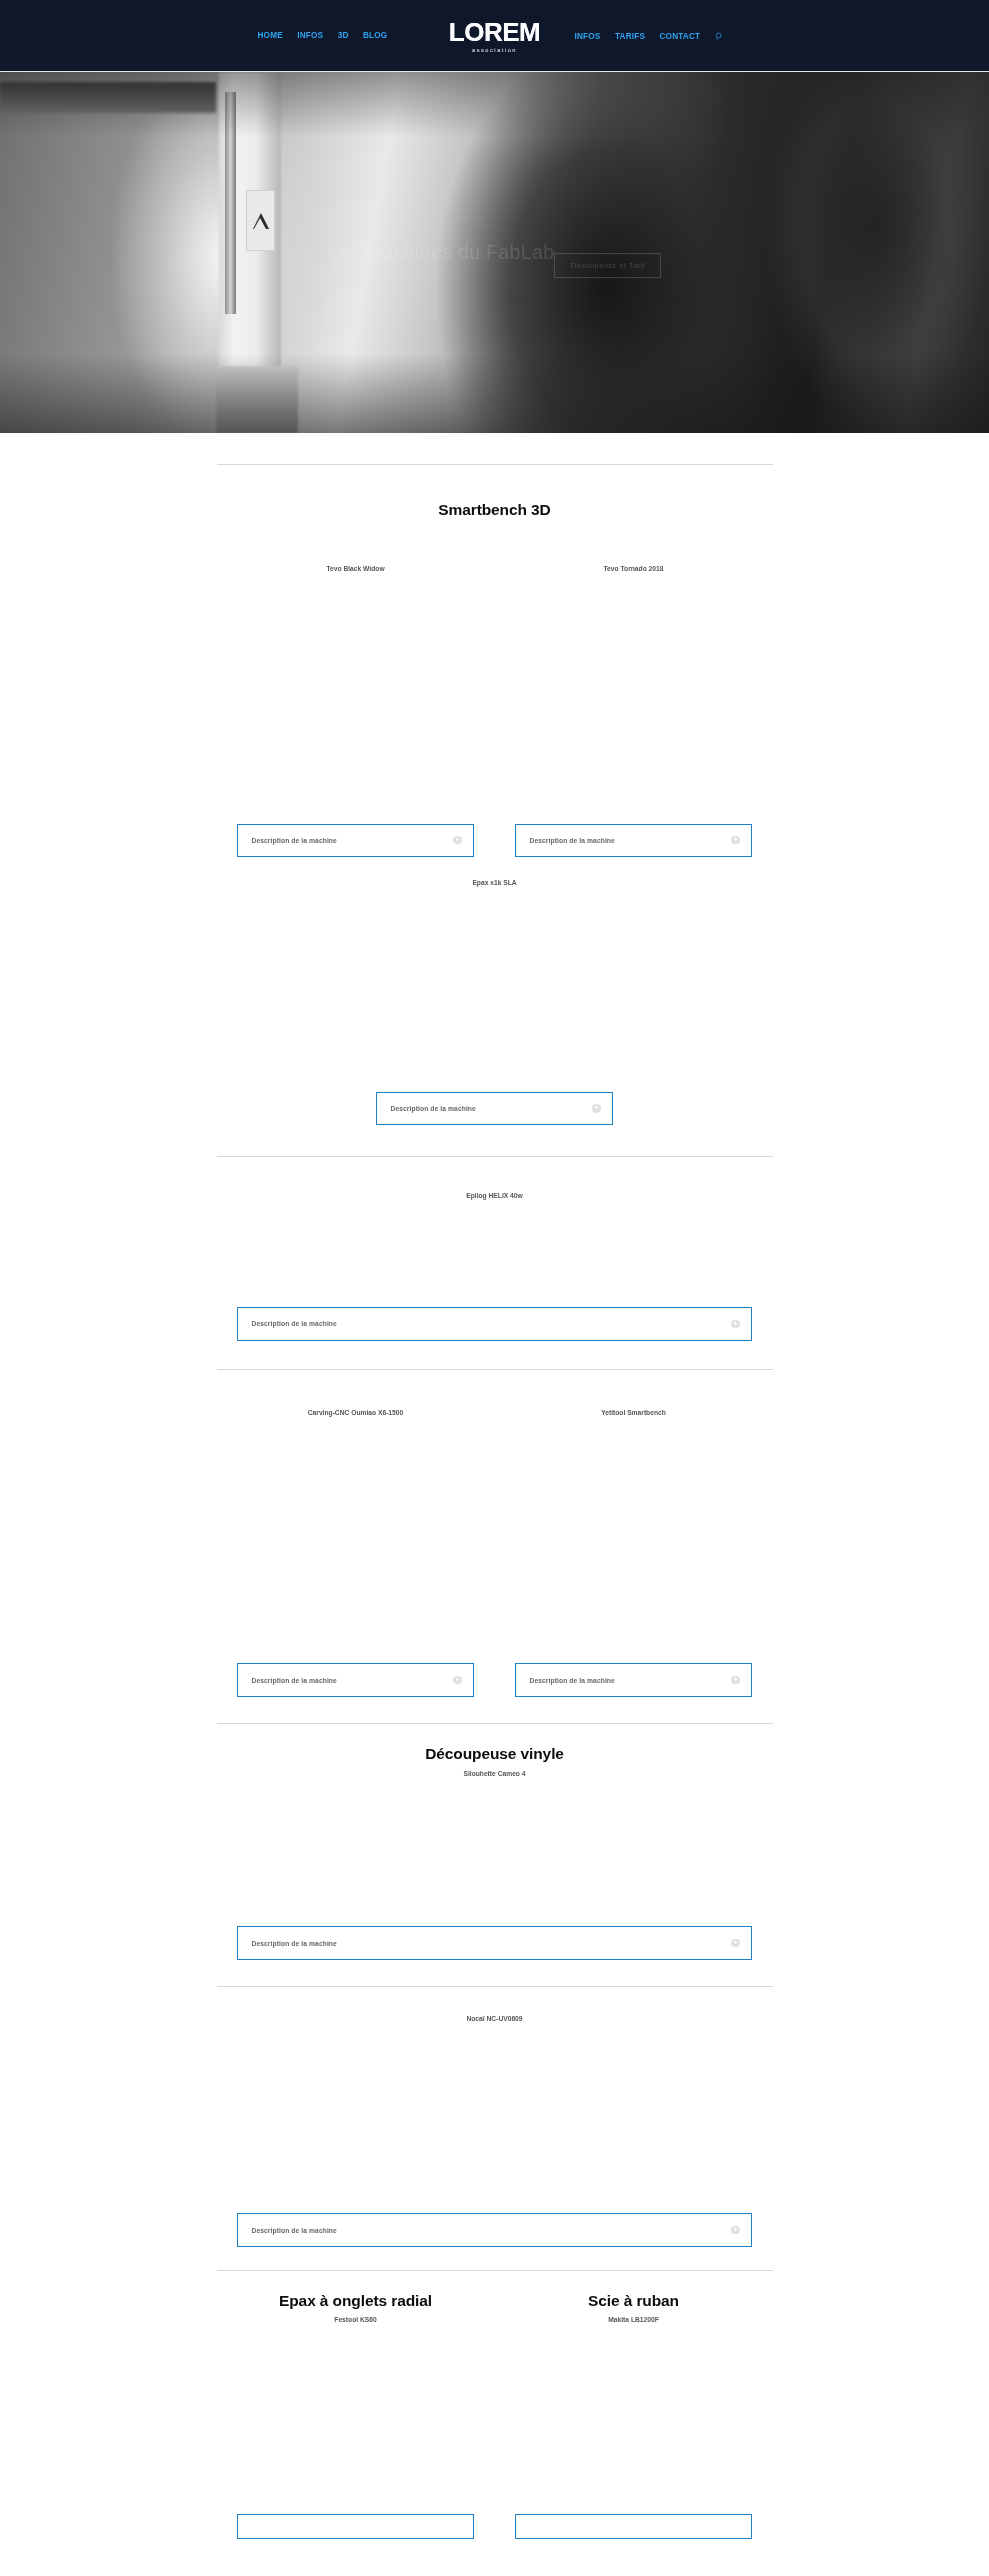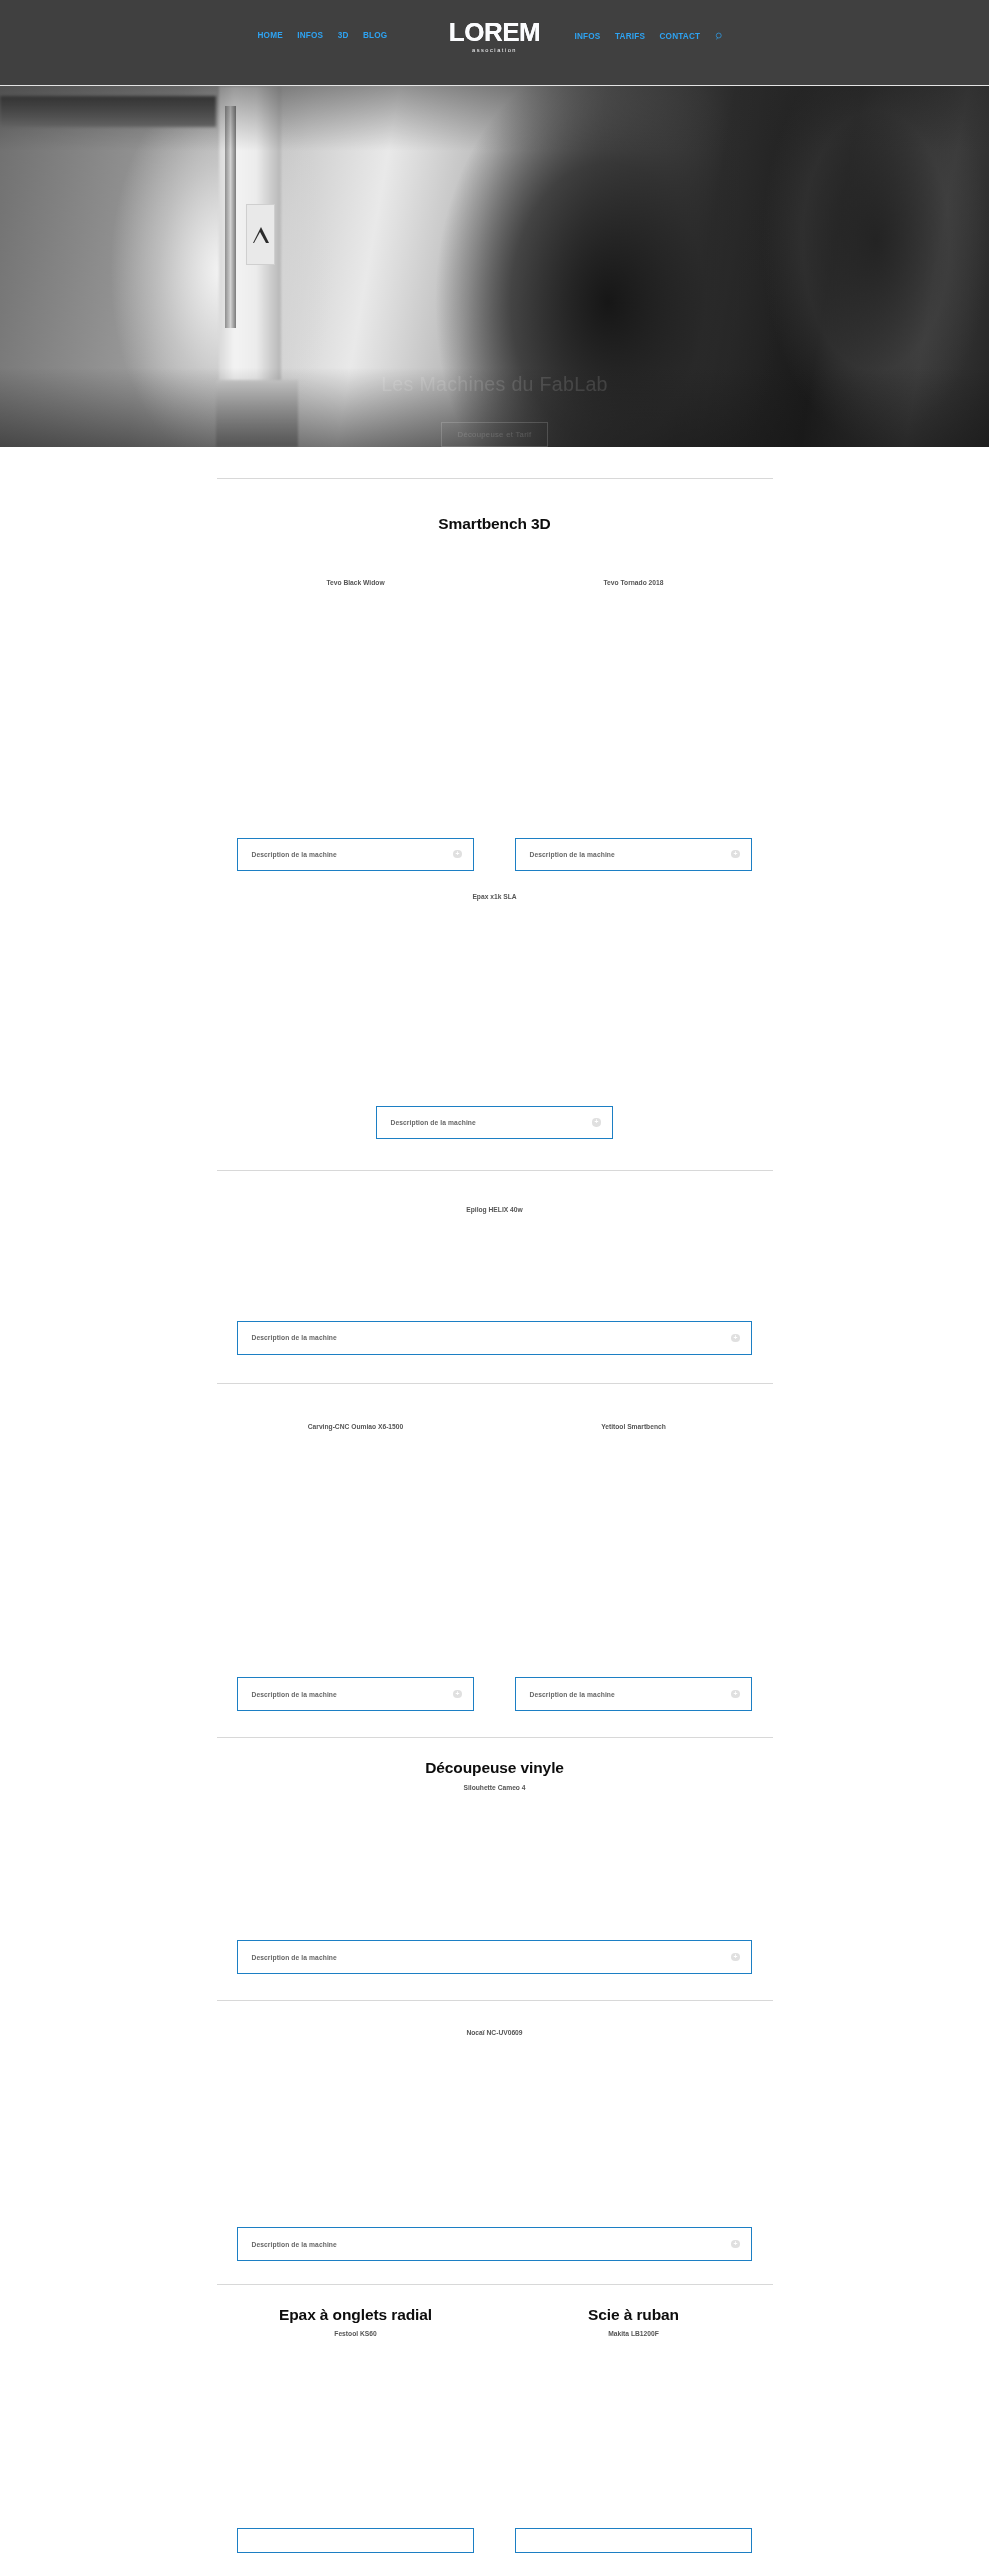--- a/index.html
+++ b/index.html
@@ -7,22 +7,22 @@
     width: 989px;
     background: #ffffff;
     font-family: "Liberation Sans", sans-serif;
     -webkit-font-smoothing: antialiased;
   }
   body { width: 989px; overflow-x: hidden; }
 
   
   .site-header {
     width: 989px;
-    height: 86px;
-    background: #404040;
+    height: 72px;
+    background: #0f172a;
     border-bottom: 0.5px solid #e4e4e4;
     position: relative;
   }
   .header-inner {
     width: 608px;
     margin: 0 auto;
     height: 72px;
     position: relative;
     display: flex;
     align-items: center;
@@ -163,23 +163,22 @@
     position: absolute;
     left: 0; top: 10.3px;
     width: 216px; height: 31px;
     background: linear-gradient(180deg,#3a3a3a,#6e6e6e);
     filter: blur(1.5px);
   }
   .hero-content {
     position: absolute;
     left: 0; right: 0; top: 0; bottom: 0;
     display: flex;
-    flex-direction: column;
-    align-items: center;
-    justify-content: flex-end;
+    align-items: center;
+    justify-content: center;
   }
   .hero-title {
     font-size: 19.6px;
     font-weight: 400;
     color: rgba(255,255,255,.13);
     letter-spacing: 0.3px;
     white-space: nowrap;
   }
   .hero-btn {
     margin-top: 26px;

